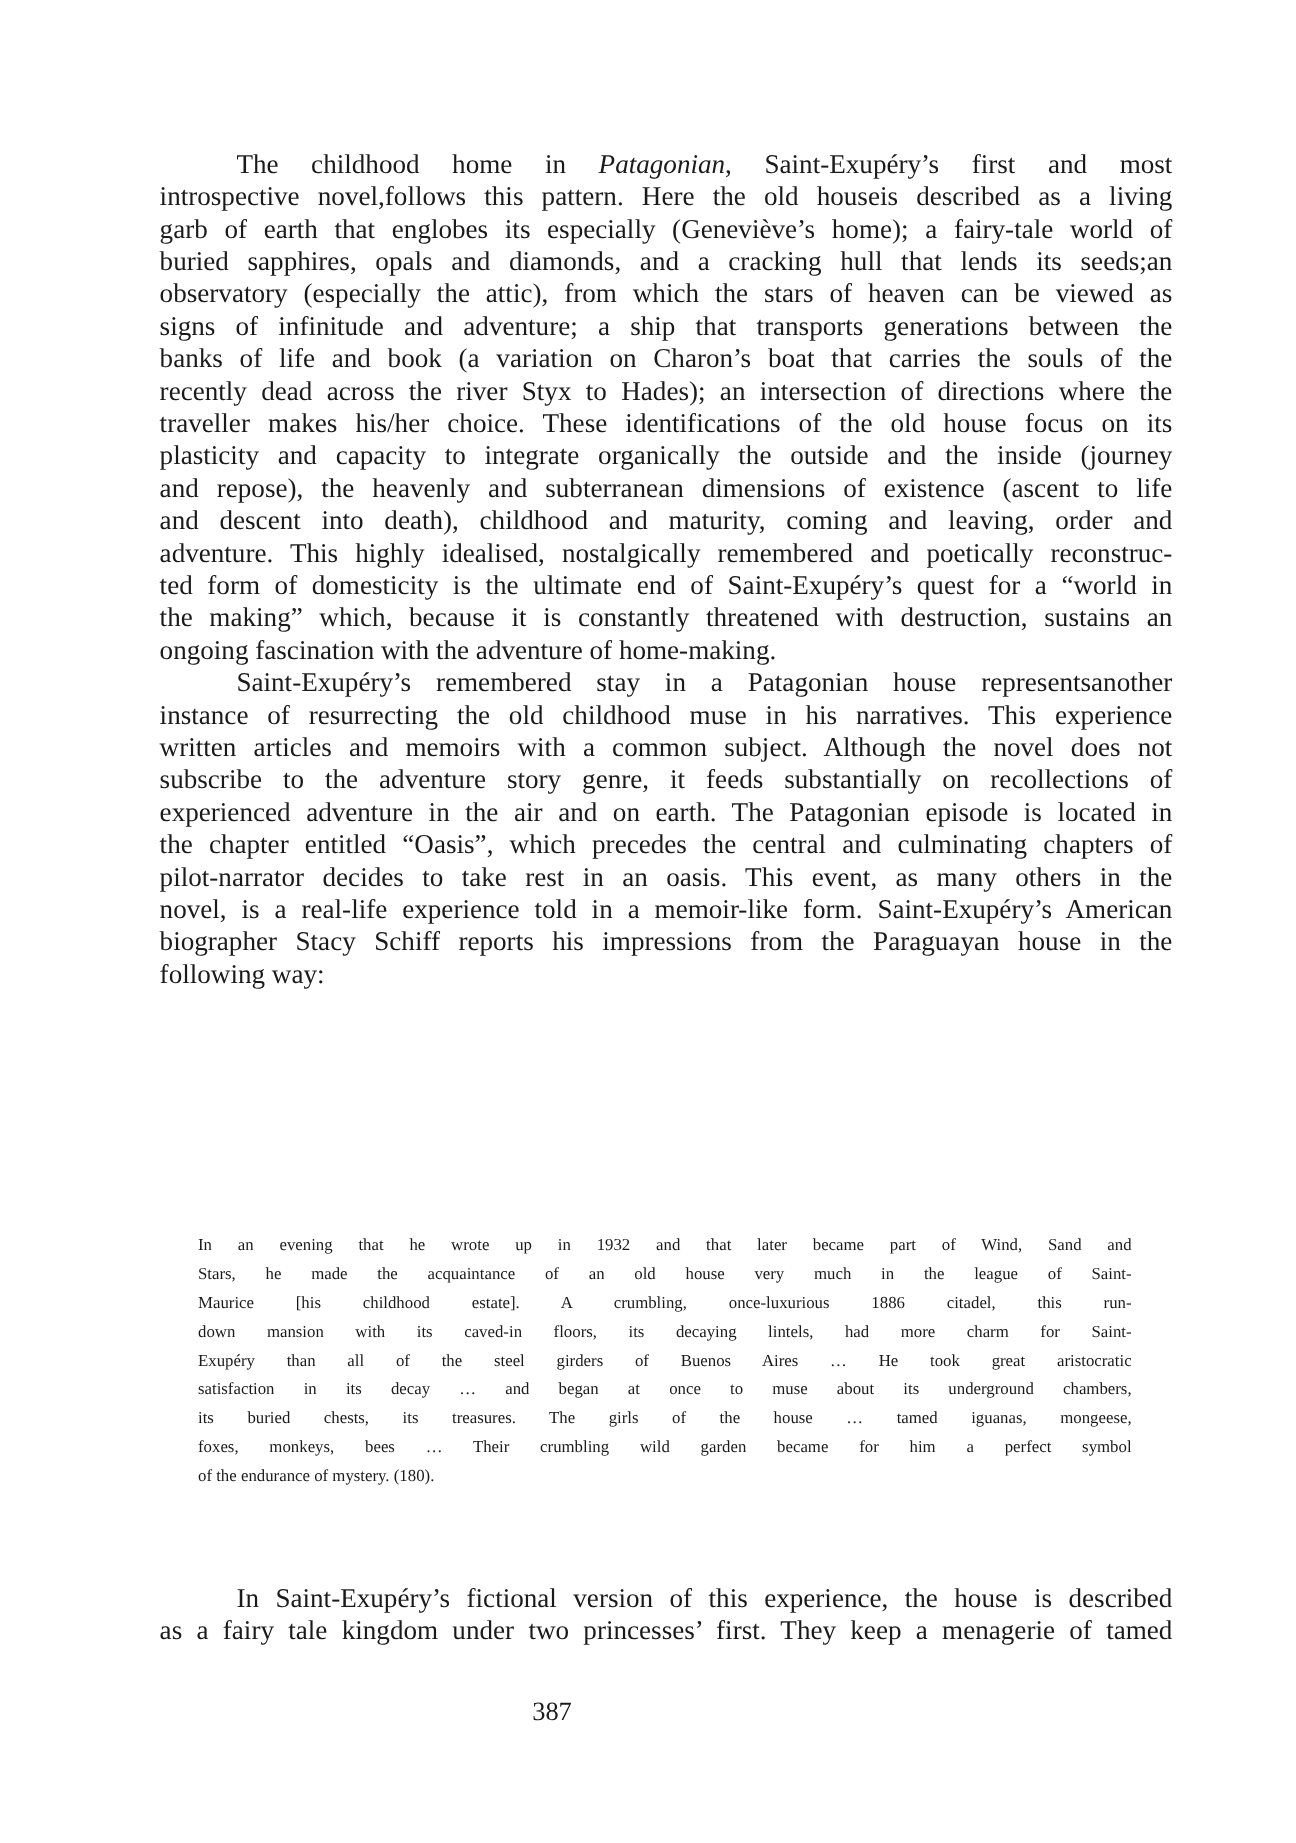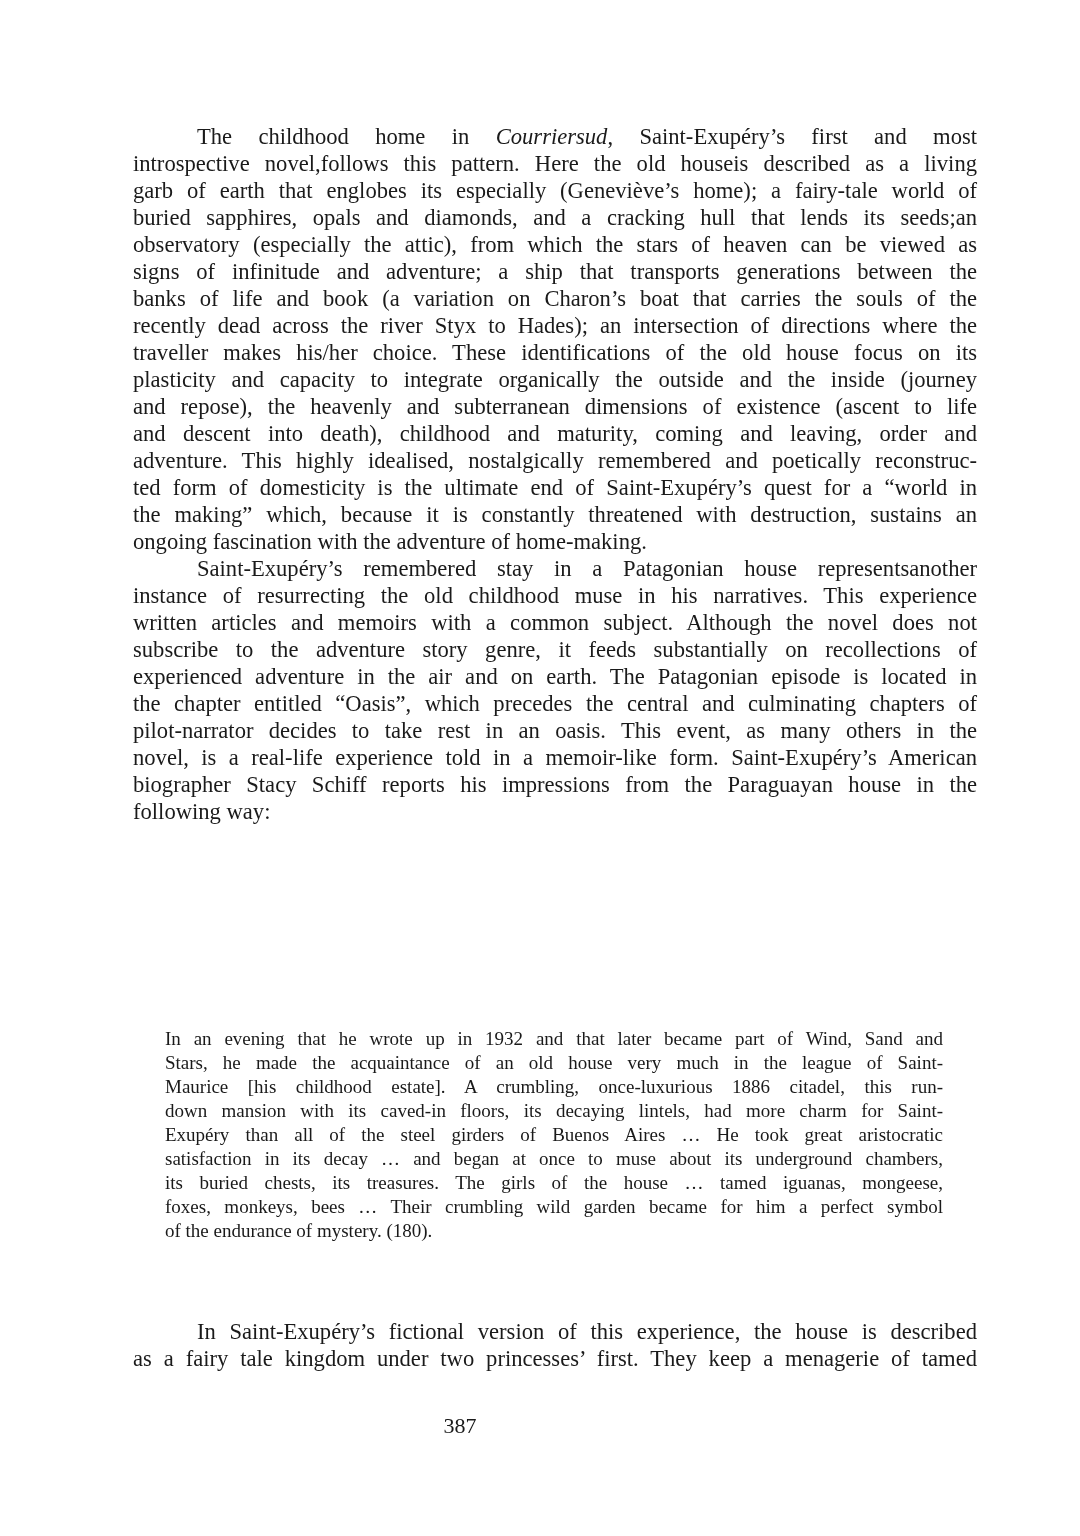--- a/index.html
+++ b/index.html
@@ -41,21 +41,21 @@
     .line.indent {
       padding-left: 64px;
     }
     .block1 { top: 123px; }
     .block2 { top: 1318px; }
     .quote {
       position: absolute;
       left: 165px;
       width: 778px;
       top: 1027px;
-      font-size: 19px;
+      font-size: 14px;
       line-height: 24px;
     }
     .qline {
       display: block;
       height: 24px;
       white-space: nowrap;
       text-align: justify;
       text-align-last: justify;
     }
     .qline.last { text-align-last: left; }
@@ -70,21 +70,21 @@
     }
     i { font-style: italic; }
   </style>
 </head>
 <body>
 
 <div class="page">
 
   <div class="body-text block1">
     <div id="p1">
-        <span class="line indent">The childhood home in <i>Courriersud</i>, Saint-Exupéry’s first and most</span>
+        <span class="line indent">The childhood home in <i>Patagonian</i>, Saint-Exupéry’s first and most</span>
         <span class="line">introspective novel,follows this pattern. Here the old houseis described as a living</span>
         <span class="line">garb of earth that englobes its especially (Geneviève’s home); a fairy-tale world of</span>
         <span class="line">buried sapphires, opals and diamonds, and a cracking hull that lends its seeds;an</span>
         <span class="line">observatory (especially the attic), from which the stars of heaven can be viewed as</span>
         <span class="line">signs of infinitude and adventure; a ship that transports generations between the</span>
         <span class="line">banks of life and book (a variation on Charon’s boat that carries the souls of the</span>
         <span class="line">recently dead across the river Styx to Hades); an intersection of directions where the</span>
         <span class="line">traveller makes his/her choice. These identifications of the old house focus on its</span>
         <span class="line">plasticity and capacity to integrate organically the outside and the inside (journey</span>
         <span class="line">and repose), the heavenly and subterranean dimensions of existence (ascent to life</span>

